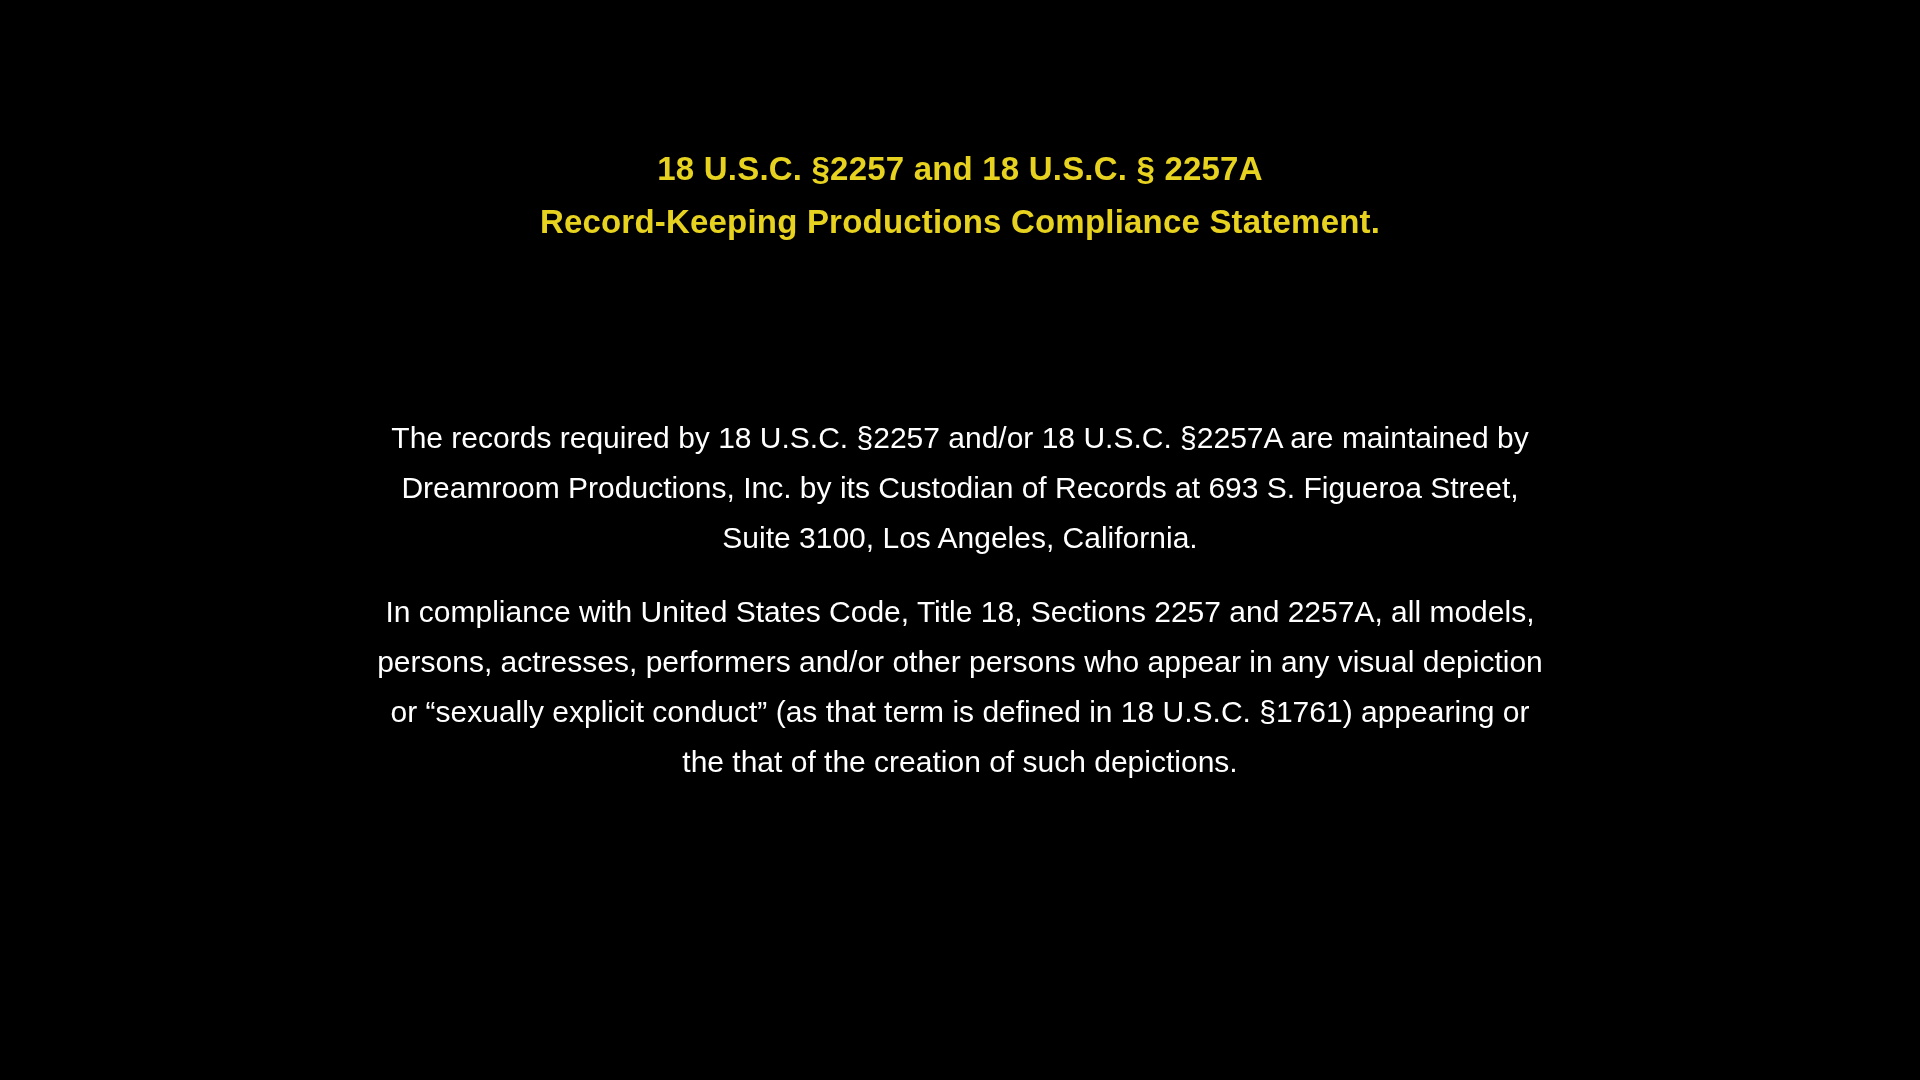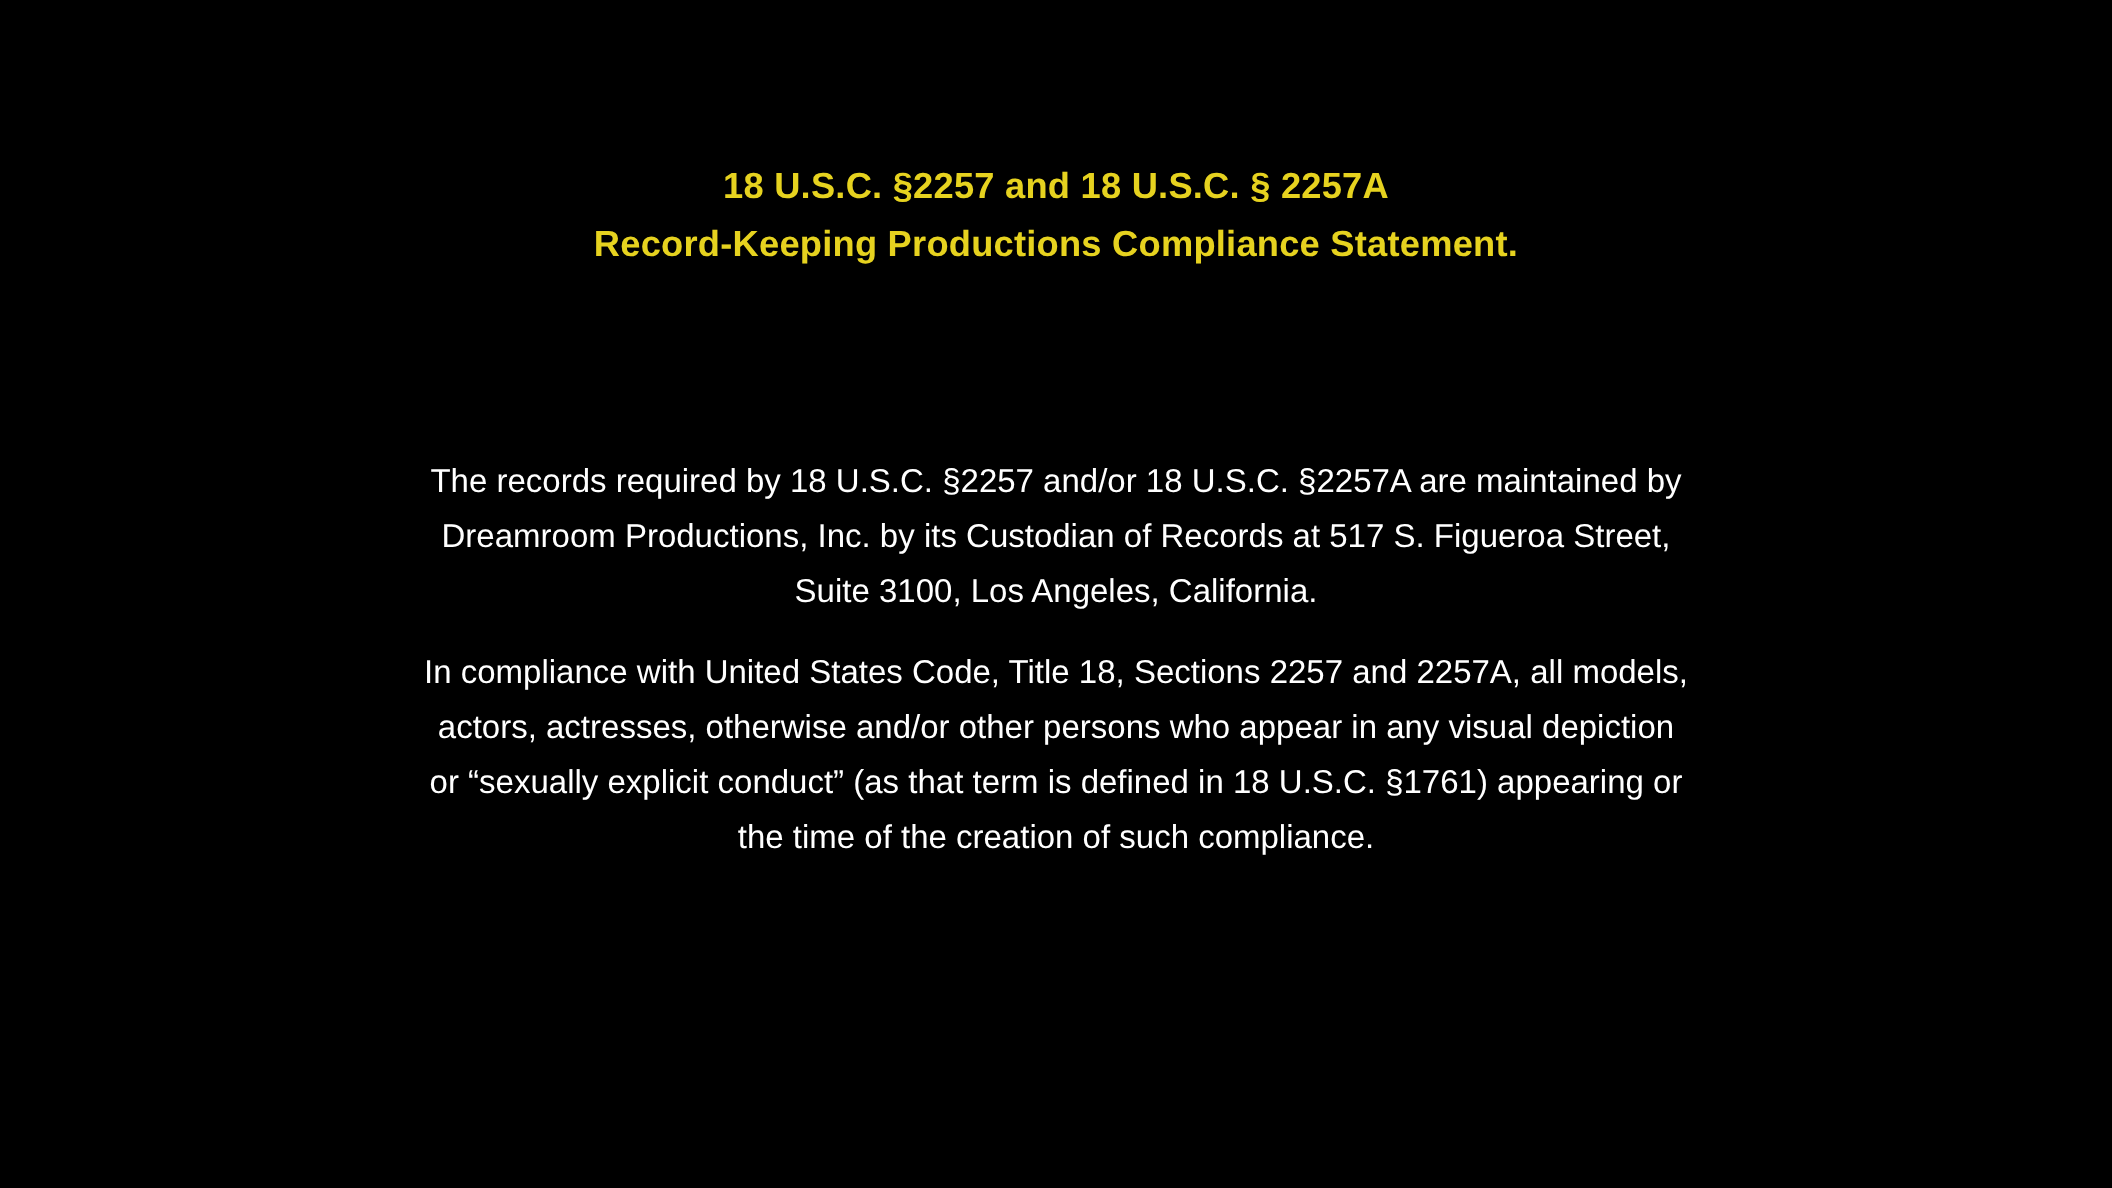--- a/index.html
+++ b/index.html
@@ -49,25 +49,25 @@
 <div class="page" style="background: rgb(0, 0, 0);">
   <div class="content">
 
     <div class="heading" style="color: rgb(230, 210, 31);">
       <div>18 U.S.C. §2257 and 18 U.S.C. § 2257A</div>
       <div>Record-Keeping Productions Compliance Statement.</div>
     </div>
 
     <div class="para para-1" style="color: rgb(255, 255, 255);">
       <div>The records required by 18 U.S.C. §2257 and/or 18 U.S.C. §2257A are maintained by</div>
-      <div>Dreamroom Productions, Inc. by its Custodian of Records at 517 S. Figueroa Street,</div>
+      <div>Dreamroom Productions, Inc. by its Custodian of Records at 693 S. Figueroa Street,</div>
       <div>Suite 3100, Los Angeles, California.</div>
     </div>
 
     <div class="para para-2" style="color: rgb(255, 255, 255);">
       <div>In compliance with United States Code, Title 18, Sections 2257 and 2257A, all models,</div>
-      <div>actors, actresses, otherwise and/or other persons who appear in any visual depiction</div>
+      <div>persons, actresses, performers and/or other persons who appear in any visual depiction</div>
       <div>or “sexually explicit conduct” (as that term is defined in 18 U.S.C. §1761) appearing or</div>
-      <div>the time of the creation of such compliance.</div>
+      <div>the that of the creation of such depictions.</div>
     </div>
 
   </div>
 </div>
 
 </body></html>

